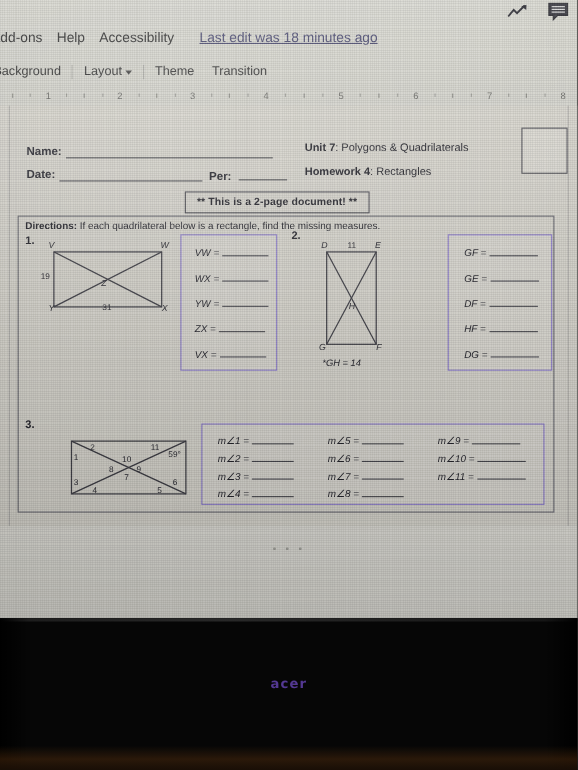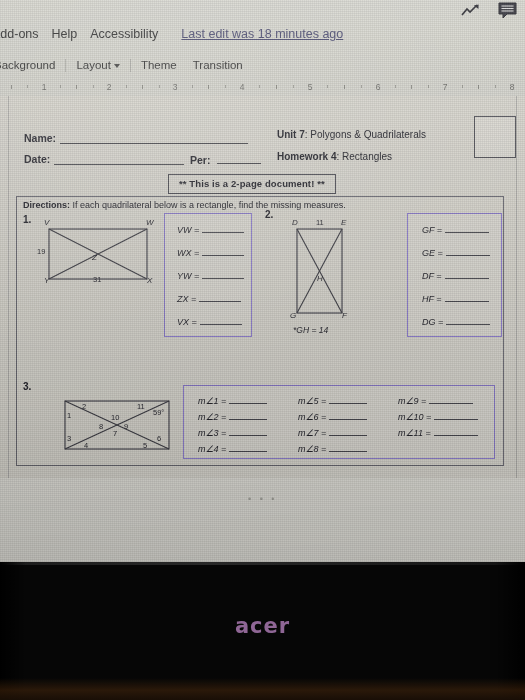--- a/index.html
+++ b/index.html
@@ -298,23 +298,23 @@
     content: "";
     position: absolute;
     left: 0; top: 0; right: 0; height: 3px;
     background: linear-gradient(90deg, #1c1c1c, #2a2a2a 40%, #141414);
   }
   .acer-logo {
     position: absolute;
     left: 50%; top: 52px;
     transform: translateX(-50%);
     font-family: "DejaVu Sans", sans-serif;
-    font-size: 21px;
+    font-size: 12px;
     letter-spacing: 1px;
-    color: #f0abfc;
+    color: #8b5cf6;
     opacity: .62;
     font-weight: 600;
   }
   .stand-glow {
     position: absolute;
     left: 0; right: 0; bottom: 0;
     height: 22px;
     background: linear-gradient(180deg, rgba(60,32,10,0) 0%, rgba(92,50,14,.45) 55%, rgba(28,16,6,.9) 100%);
   }
   .bezel-left-dark {

